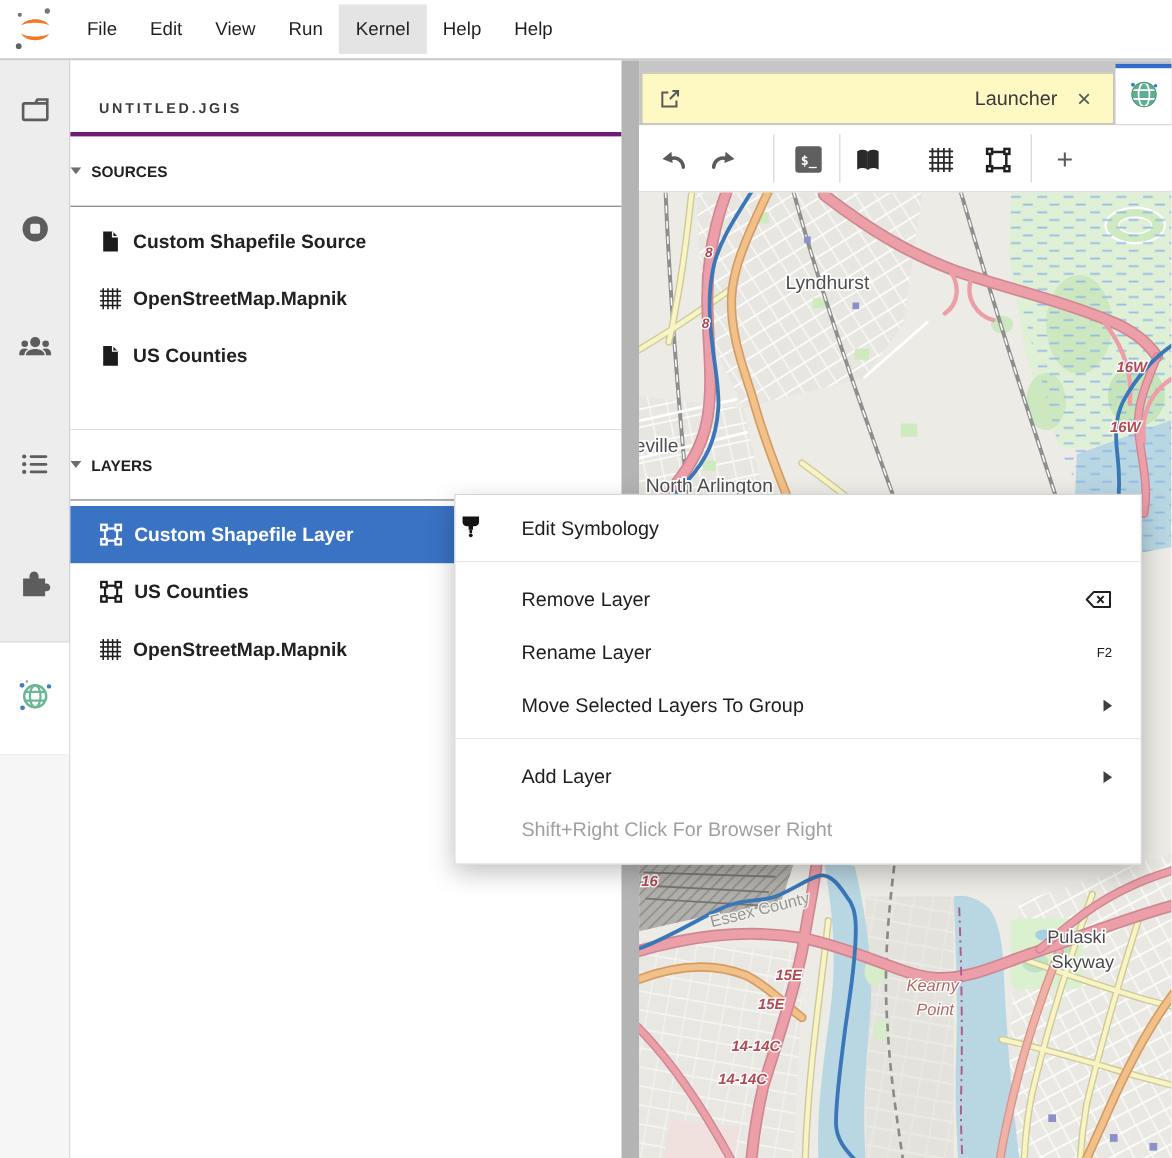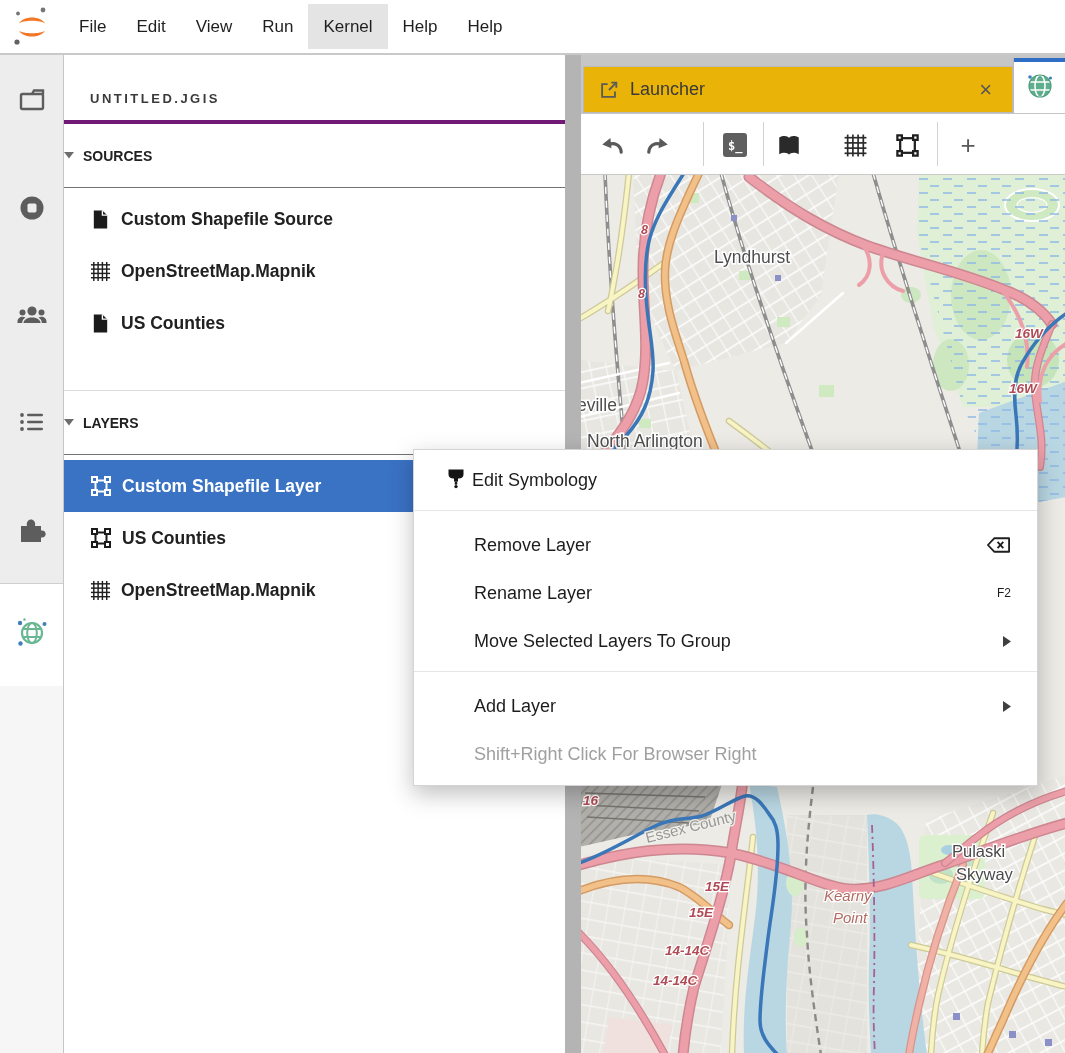--- a/index.html
+++ b/index.html
@@ -33,21 +33,21 @@
   .selected .vec .frame{stroke:#fff;}
   .selected .vec .corner{stroke:#fff;fill:#3a72c4;}
   .gridic line{stroke:#1f1f1f;stroke-width:1.5;}
 
   
   #splitter{position:absolute;left:565px;top:55px;width:16px;height:998px;background:#b4b4b4;}
 
   
   #main{position:absolute;left:581px;top:55px;width:484px;height:998px;}
   #tabbar{position:absolute;left:0;top:0;width:484px;height:59px;background:#c6c6c6;}
-  #tab-launcher{position:absolute;left:2px;top:11px;width:430px;height:47px;background:#eab308;border:1px solid #b9b9b9;box-sizing:border-box;display:flex;align-items:center;padding:0 12px 0 14px;gap:10px;}
+  #tab-launcher{position:absolute;left:2px;top:11px;width:430px;height:47px;background:#fef9c3;border:1px solid #b9b9b9;box-sizing:border-box;display:flex;align-items:center;padding:0 12px 0 14px;gap:10px;text-align:right;}
   #tab-launcher .tab-label{font-size:18px;color:#3a3a3a;flex:1;}
   #tab-launcher .tab-close{font-size:22px;color:#575757;padding:0 8px;}
   #tab-gis{position:absolute;left:432px;top:3px;width:52px;height:55px;background:#fff;border-left:1px solid #b9b9b9;box-sizing:border-box;}
   #tab-gis .accent{position:absolute;left:0;top:0;width:100%;height:4px;background:#2f6ec6;}
   #tab-gis .gicon{position:absolute;left:12px;top:14px;}
   #toolbar{position:absolute;left:0;top:59px;width:484px;height:61px;background:#fff;border-bottom:1px solid #c9c9c9;box-sizing:border-box;}
   .tb-btn{position:absolute;top:14px;width:34px;height:34px;display:flex;justify-content:center;align-items:center;}
   .tb-sep{position:absolute;top:8px;width:1px;height:44px;background:#d2d2d2;}
   #tb-plus{font-size:26px;color:#5a5a5a;font-weight:400;}
   #map-wrap{position:absolute;left:0;top:120px;width:484px;height:878px;overflow:hidden;background:#ecebe6;}
@@ -55,21 +55,21 @@
   .lbl2{paint-order:stroke;stroke:#ffffff;stroke-width:3px;fill:#4a4a4a;font-size:16.5px;}
   .lblgray{paint-order:stroke;stroke:#f0efe9;stroke-width:2.5px;fill:#979797;font-size:15px;}
   .lblred{paint-order:stroke;stroke:#fff;stroke-width:2.5px;fill:#b04b55;font-size:13.5px;font-style:italic;font-weight:bold;}
   .lblkear{paint-order:stroke;stroke:#fff;stroke-width:2.5px;fill:#b06a62;font-size:15px;font-style:italic;}
 
   
   #context-menu{position:absolute;left:413px;top:449px;width:625px;height:337px;background:#fff;border:1px solid #d4d4d4;box-sizing:border-box;box-shadow:0 8px 22px rgba(0,0,0,.25);z-index:50;}
   .cm-section{padding:6px 0;}
   .cm-sep{height:1px;background:#e6e6e6;}
   .cm-item{height:48px;display:flex;align-items:center;padding:0 26px 0 60px;font-size:18px;color:#1d1d1d;position:relative;}
-  .cm-item.withicon{padding-left:30px;gap:4px;}
+  .cm-item.withicon{padding-left:2px;gap:34px;}
   .cm-item .cm-right{margin-left:auto;display:flex;align-items:center;}
   .cm-item.disabled{color:#a0a0a0;}
   .cm-shortcut{font-size:12px;color:#1d1d1d;}
 </style>
 </head>
 <body>
 
 <div id="root">
 
   <div id="menubar">

